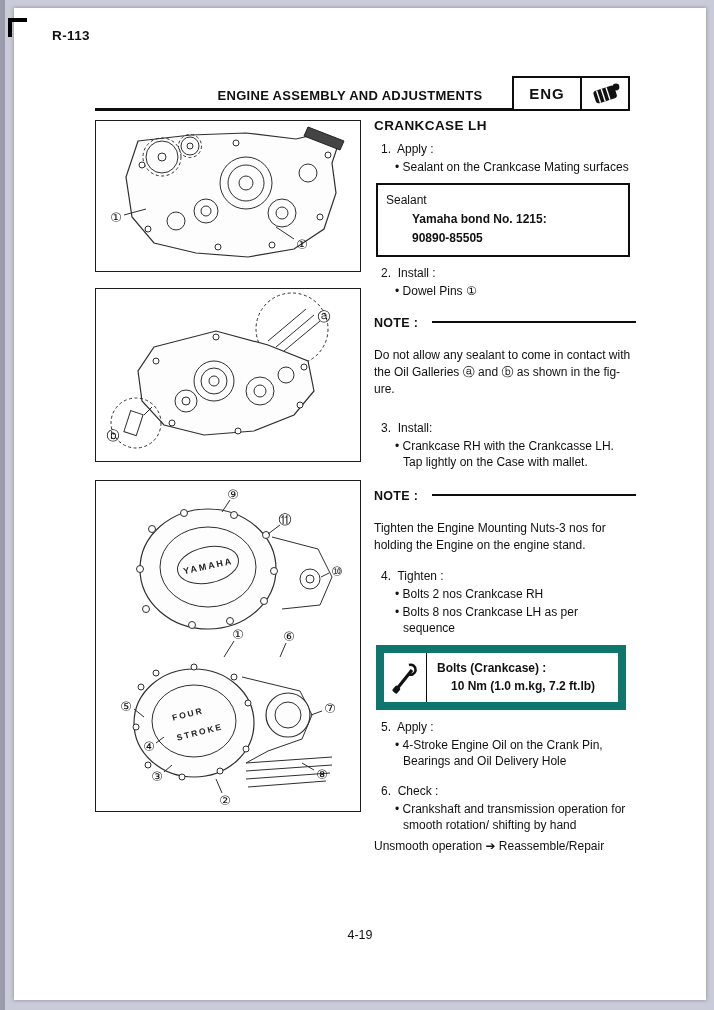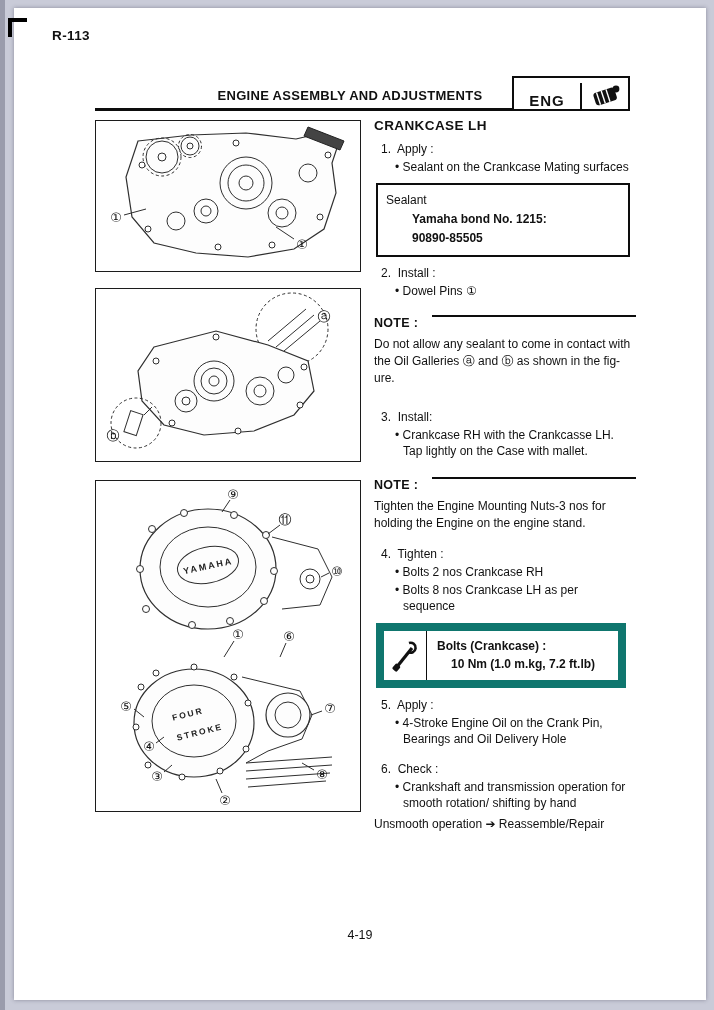--- a/index.html
+++ b/index.html
@@ -9,39 +9,39 @@
   .page{position:absolute;left:14px;top:8px;right:8px;bottom:10px;background:#fff;
         box-shadow:0 0 4px rgba(60,60,80,.45);}
   .content{position:absolute;inset:0;}
   .corner-mark{position:absolute;left:8px;top:18px;width:15px;height:15px;
                border-top:4px solid #000;border-left:4px solid #000;}
   .rcode{position:absolute;left:52px;top:28px;font-size:13.5px;font-weight:bold;letter-spacing:.4px;}
   .hdr-title{position:absolute;left:130px;top:88px;width:440px;text-align:center;
              font-size:13px;font-weight:bold;letter-spacing:.3px;}
   .hdr-rule{position:absolute;left:95px;top:108px;width:535px;height:3px;background:#0d0d0d;}
   .eng-box{position:absolute;left:512px;top:76px;width:118px;height:35px;background:#fff;
-           border:2px solid #0d0d0d;display:flex;box-sizing:border-box;align-items:flex-end;}
+           border:2px solid #0d0d0d;display:flex;box-sizing:border-box;}
   .eng-label-cell{flex:1;display:flex;align-items:center;justify-content:center;
                   font-size:15px;font-weight:bold;letter-spacing:1px;}
   .eng-icon-cell{width:46px;border-left:2px solid #0d0d0d;display:flex;align-items:center;justify-content:center;}
   .figbox{position:absolute;left:95px;background:#fff;border:1px solid #1c1c1c;box-sizing:border-box;}
   #fig1{top:120px;width:266px;height:152px;}
   #fig2{top:288px;width:266px;height:174px;}
   #fig3{top:480px;width:266px;height:332px;}
   .text-col{position:absolute;left:374px;top:118px;width:262px;font-size:12px;line-height:16px;}
   .section-title{font-size:13.5px;font-weight:bold;letter-spacing:.4px;margin:0 0 7px 0;}
   .step-label{padding-left:7px;margin-top:7px;white-space:pre-wrap;}
   .bullet{padding-left:29px;text-indent:-8px;margin-top:2px;white-space:pre-wrap;line-height:16px;}
   .spec-box{border:2px solid #0d0d0d;margin:8px 0 8px 2px;padding:7px 8px 9px 8px;width:234px;}
   .spec-title{font-weight:normal;}
   .spec-line{font-weight:bold;padding-left:26px;margin-top:3px;}
-  .note-head{display:flex;align-items:flex-start;margin-top:16px;gap:8px;}
+  .note-head{display:flex;align-items:center;margin-top:16px;gap:8px;}
   .note-label{font-weight:bold;font-size:12.5px;letter-spacing:.3px;}
   .note-rule{flex:1;border-bottom:2.5px solid #0d0d0d;margin:0 0 3px 6px;}
-  .para{margin-top:5px;white-space:pre-line;line-height:17px;}
+  .para{margin-top:16px;white-space:pre-line;line-height:17px;}
   .mt-lg{margin-top:22px;}
   .mt-md{margin-top:18px;}
   .torque-box{display:flex;border:8px solid #0f766e;margin:9px 0 9px 2px;width:234px;box-sizing:content-box;}
   .torque-icon-cell{width:42px;display:flex;align-items:center;justify-content:center;
                     border-right:1.5px solid #0d0d0d;}
   .torque-text{padding:6px 8px 7px 10px;font-weight:bold;line-height:18px;}
   .torque-l2{padding-left:14px;}
   .footer-line{margin-top:5px;}
   .page-number{position:absolute;left:95px;top:928px;width:530px;text-align:center;font-size:12.5px;}
   

